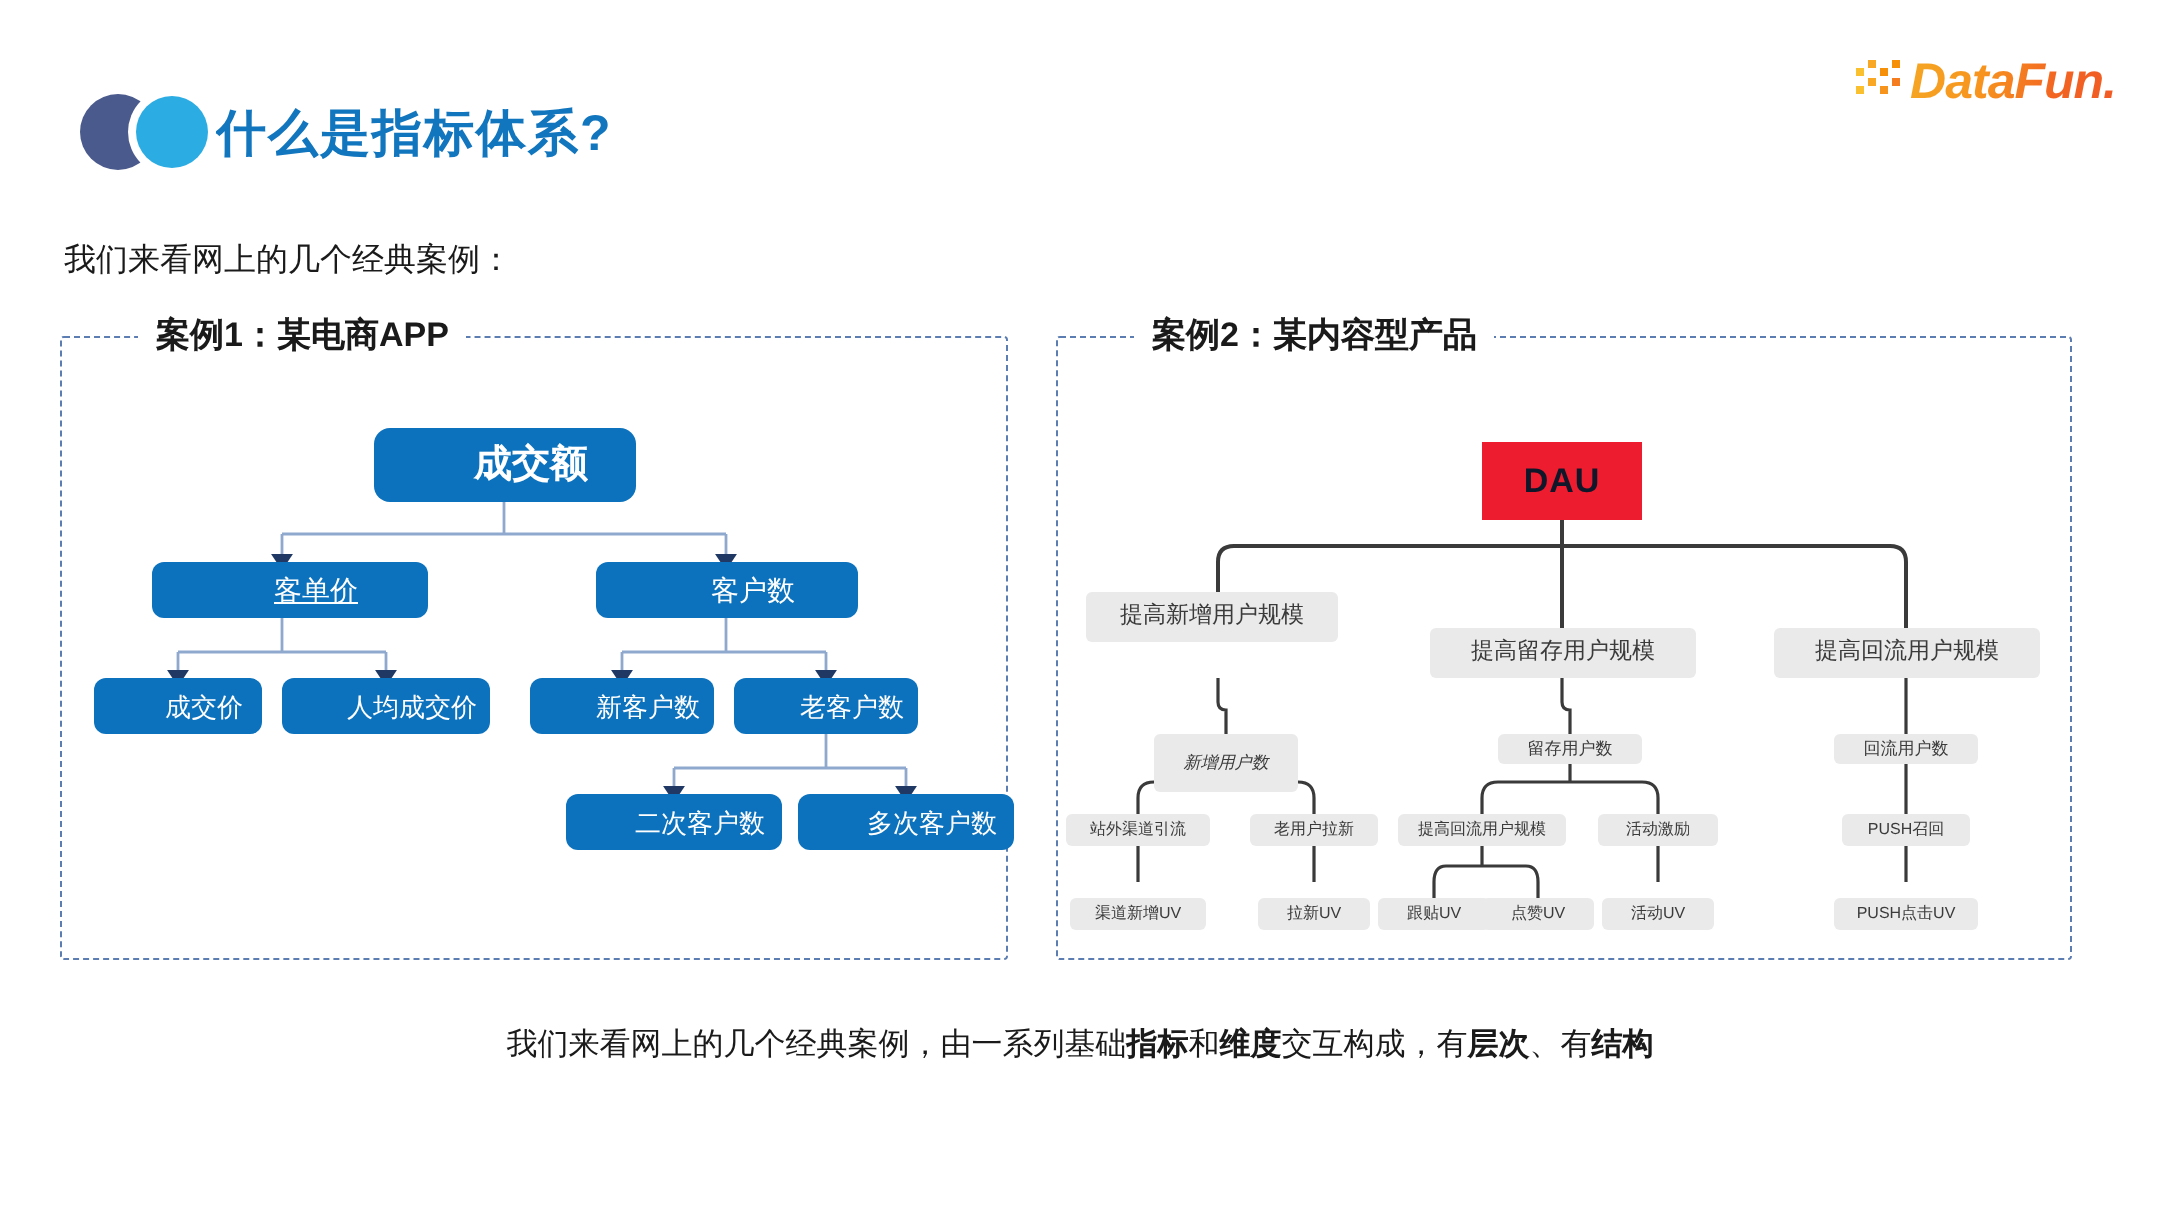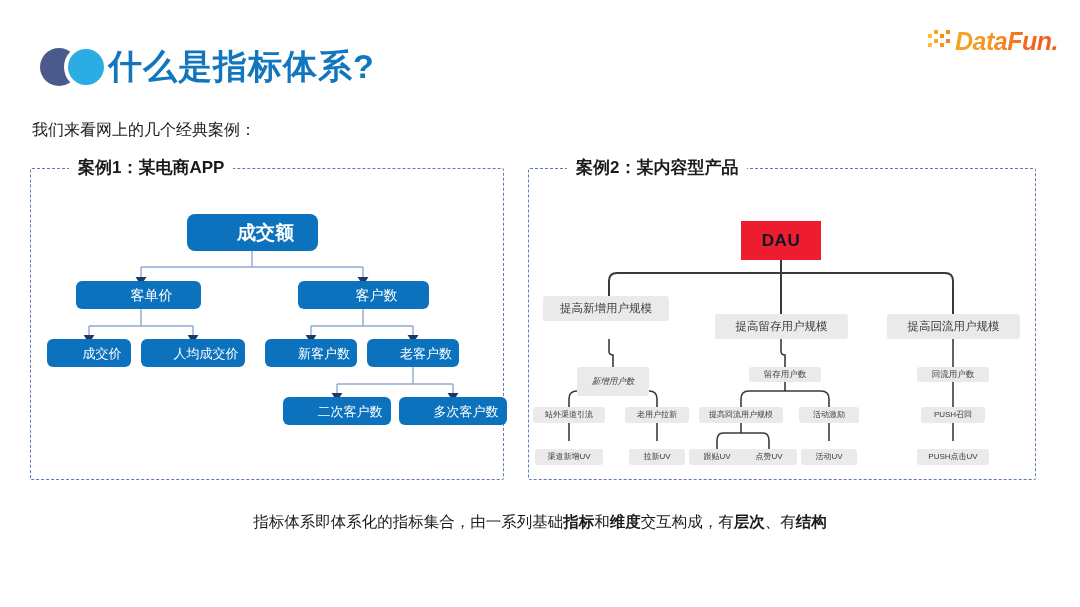--- a/index.html
+++ b/index.html
@@ -86,21 +86,21 @@
     background: #ffffff;
   }
   .title-mark .circ-light {
     left: 28px;
     width: 36px;
     height: 36px;
     top: 4px;
     background: #2BACE3;
   }
   .title-text {
-    font-size: 34px;
+    font-size: 25px;
     font-weight: bold;
     color: #1276BE;
     letter-spacing: 1px;
     white-space: nowrap;
   }
 
   
   .lead-line {
     position: absolute;
     left: 32px;
@@ -253,21 +253,21 @@
 
         <path d="M382,198 L382,215"></path>
         <path d="M306,215 L422,215"></path>
         <path d="M306,215 L306,228" marker-end="url(#arrL)"></path>
         <path d="M422,215 L422,228" marker-end="url(#arrL)"></path>
       </g>
     </svg>
 
     <div class="node blue lvl1" style="left:156px; top:45px; width:131px; height:37px;">成交额</div>
 
-    <div class="node blue lvl2" style="left:45px; top:112px; width:125px; height:28px;">客单价</div>
+    <div class="node blue lvl2" style="left:45px; top:112px; width:138px; height:28px;text-decoration:underline;">客单价</div>
 
     <div class="node blue lvl2" style="left:267px; top:112px; width:131px; height:28px;">客户数</div>
 
     <div class="node blue lvl3" style="left:16px; top:170px; width:84px; height:28px;">成交价</div>
 
     <div class="node blue lvl3" style="left:110px; top:170px; width:104px; height:28px;">人均成交价</div>
 
     <div class="node blue lvl3" style="left:234px; top:170px; width:92px; height:28px;">新客户数</div>
 
     <div class="node blue lvl3" style="left:336px; top:170px; width:92px; height:28px;">老客户数</div>
@@ -337,14 +337,14 @@
     <div class="node grey g5" style="left:6px; top:280px; width:68px; height:16px;">渠道新增UV</div>
     <div class="node grey g5" style="left:100px; top:280px; width:56px; height:16px;">拉新UV</div>
     <div class="node grey g5" style="left:160px; top:280px; width:56px; height:16px;">跟贴UV</div>
     <div class="node grey g5" style="left:212px; top:280px; width:56px; height:16px;">点赞UV</div>
     <div class="node grey g5" style="left:272px; top:280px; width:56px; height:16px;">活动UV</div>
     <div class="node grey g5" style="left:388px; top:280px; width:72px; height:16px;">PUSH点击UV</div>
   </div>
 </div>
 
 <div class="footer-line">
-  <span>指标体系即体系化的指标集合，由一系列基础</span><b>指标</b><span>和</span><b>维度</b><span>交互构成，有</span><b>层次</b><span>、有</span><b>结构</b>
+  <span>我们来看网上的几个经典案例，由一系列基础</span><b>指标</b><span>和</span><b>维度</b><span>交互构成，有</span><b>层次</b><span>、有</span><b>结构</b>
 </div>
 
 </body></html>

